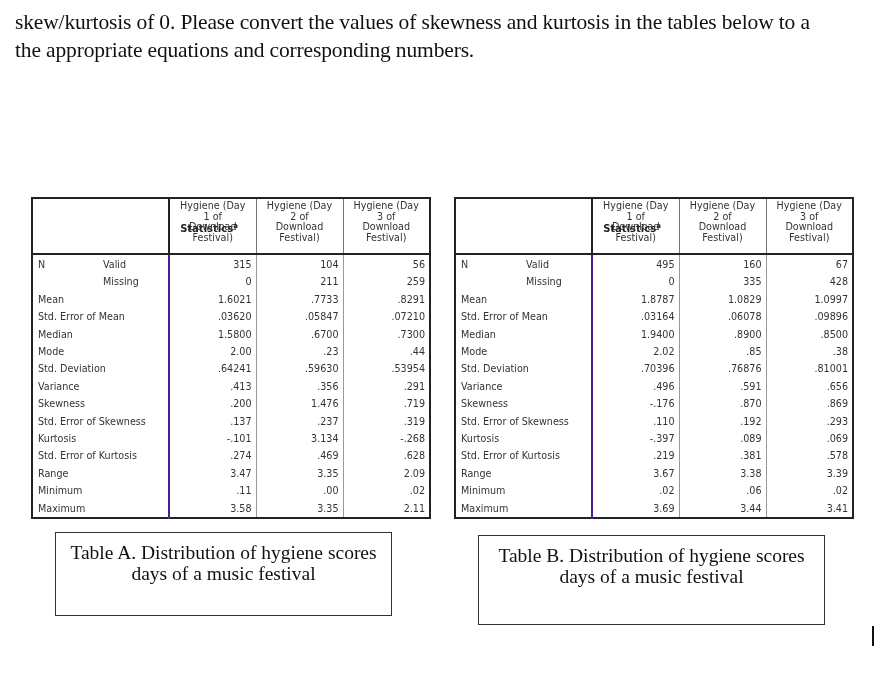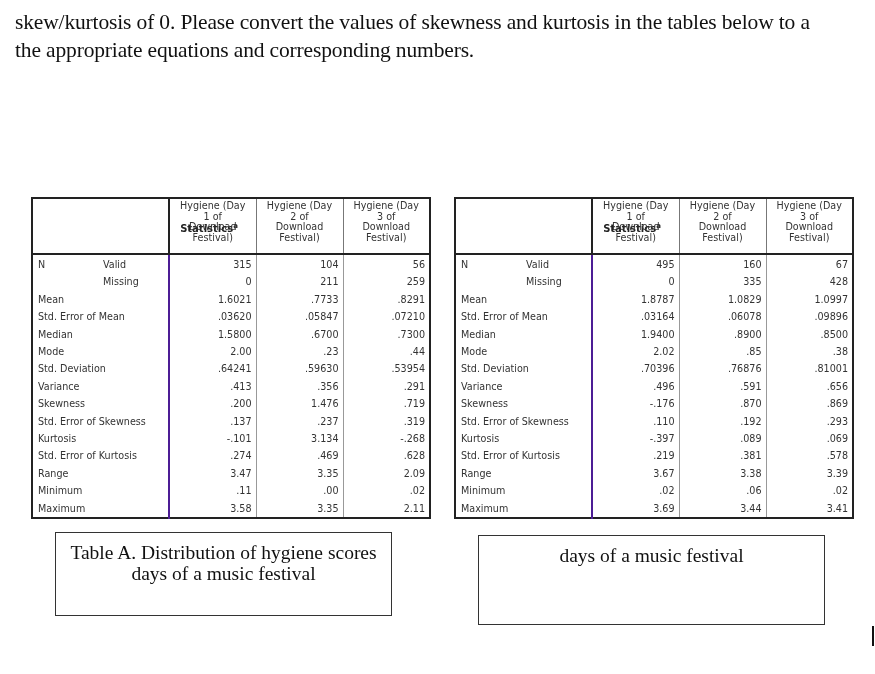--- a/index.html
+++ b/index.html
@@ -324,16 +324,17 @@
       </tbody>
   </table>
 </div>
 
 <div class="caption" style="left:55px; top:532px; width:337px; height:84px;">
   <span class="line">Table A. Distribution of hygiene scores</span>
   <span class="line">days of a music festival</span>
 </div>
 
 <div class="caption" style="left:478px; top:535px; width:347px; height:90px;">
+  <span class="line">Table B. Distribution of hygiene scores</span>
   <span class="line">days of a music festival</span>
 </div>
 
 <div class="text-cursor"></div>
 
 </body></html>

